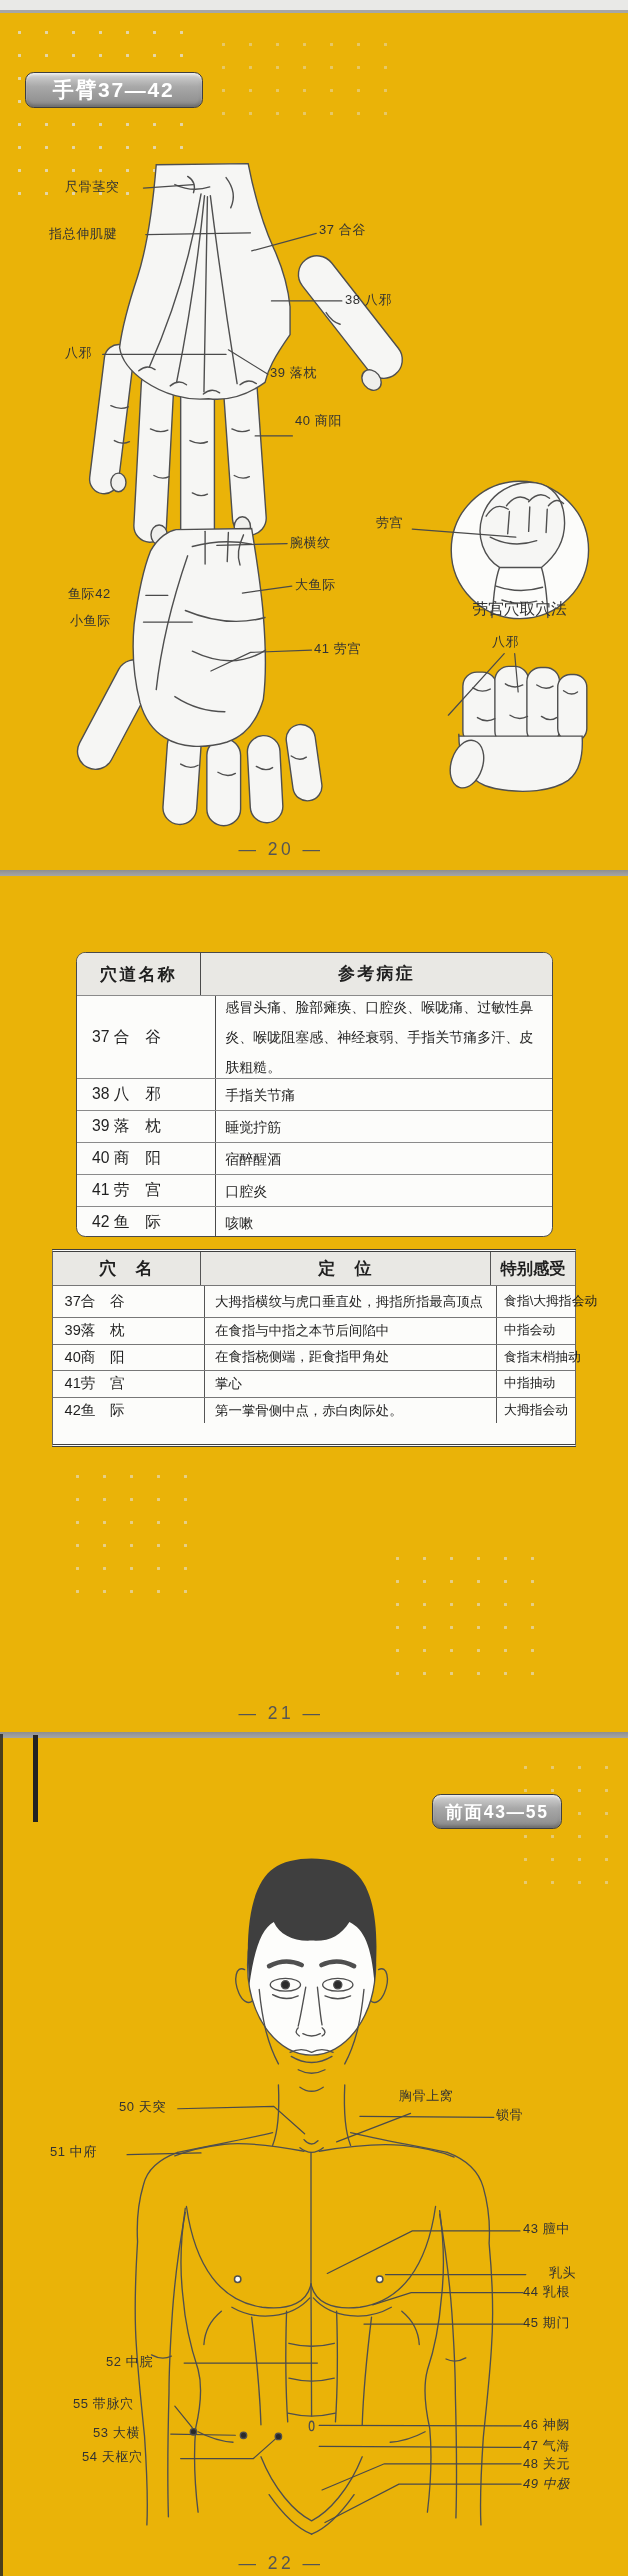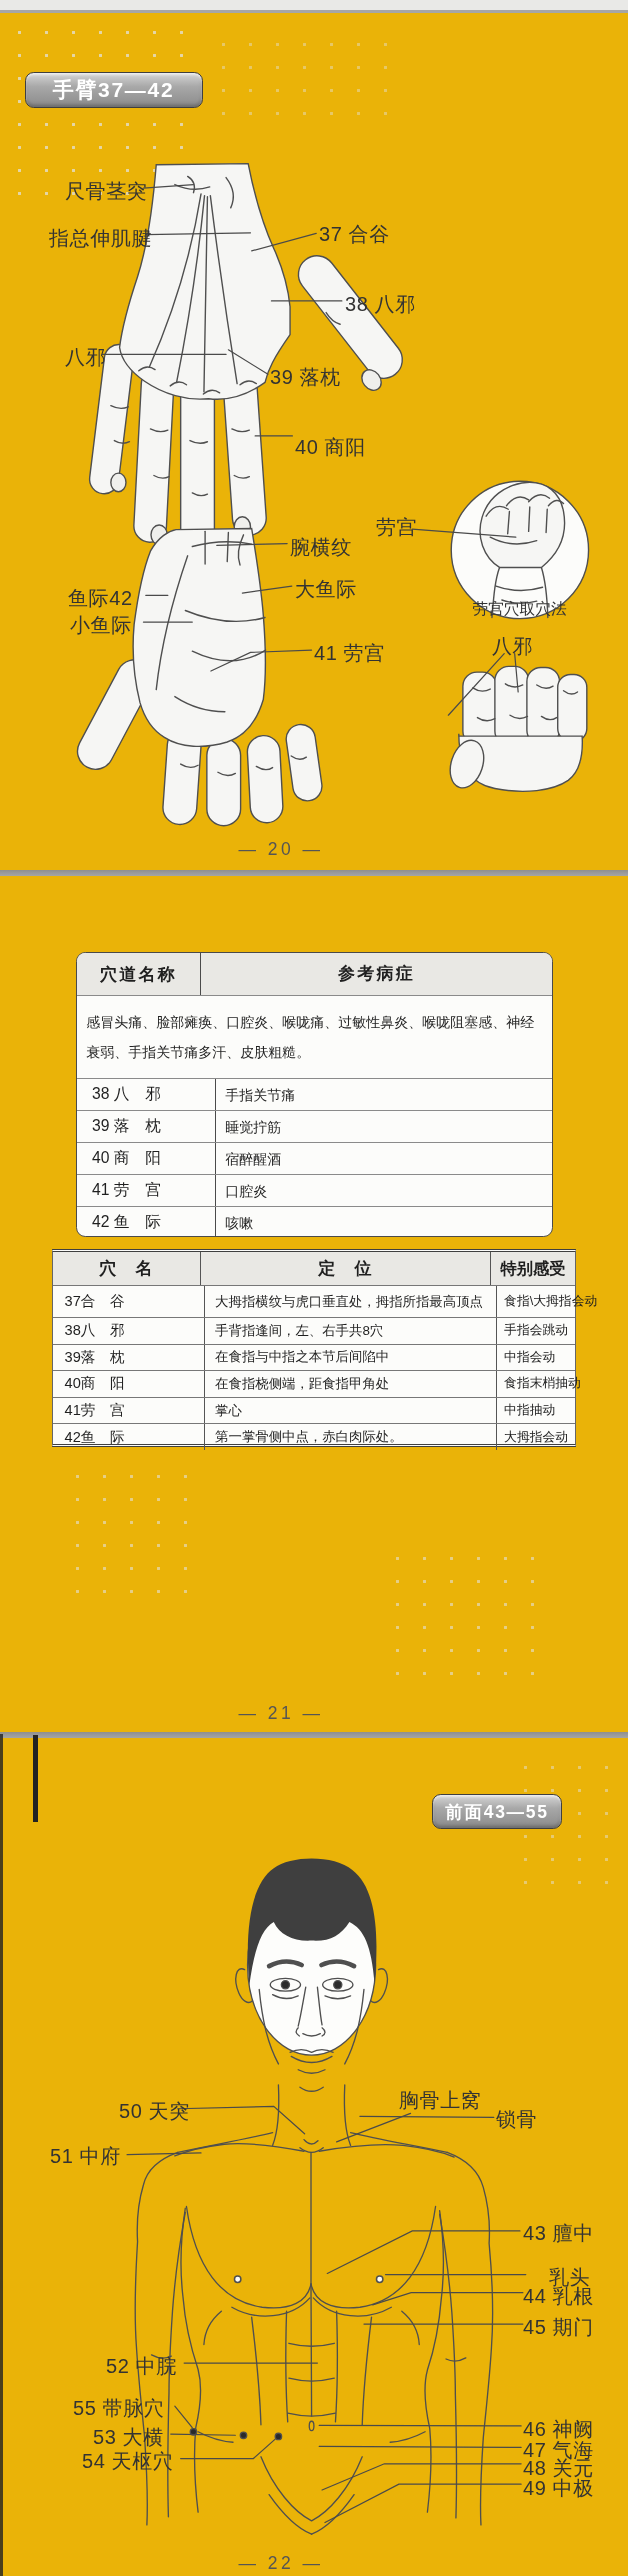--- a/index.html
+++ b/index.html
@@ -6,21 +6,21 @@
   .canvas{position:relative;width:629px;height:2576px;margin:10px auto;background:#eab308;
           font-family:"Liberation Sans","DejaVu Sans",sans-serif;color:#333;overflow:hidden;}
   .topbar{position:absolute;left:0;top:0;width:629px;height:2.9px;background:#a6a6a6;}
   .sep{position:absolute;left:0;width:629px;height:6.4px;background:linear-gradient(180deg,#8f8f8f,#a5a5a5);}
   .speck{position:absolute;background-image:radial-gradient(circle,#e3e1dc 1.4px,rgba(0,0,0,0) 1.7px);
          background-size:27px 23px;opacity:.75;pointer-events:none;}
   .badge{position:absolute;background:linear-gradient(180deg,#d6d6d6 0%,#a8a8a8 40%,#8b8b8b 100%);
          border:1.5px solid #3f3f3f;border-radius:8.7px;color:#fff;font-weight:bold;
          display:flex;align-items:center;justify-content:center;letter-spacing:1.7px;
          box-shadow:inset 0 1.7px 2.3px rgba(255,255,255,.65), inset 0 -2.3px 3.5px rgba(0,0,0,.25);}
-  .lbl{position:absolute;font-size:20px;color:#333;white-space:nowrap;line-height:1.1;letter-spacing:0.6px;}
+  .lbl{position:absolute;font-size:13px;color:#333;white-space:nowrap;line-height:1.1;letter-spacing:0.6px;}
   .pagenum{position:absolute;left:0;width:562px;text-align:center;font-size:17.5px;color:#555;letter-spacing:3.5px;}
   .cap{position:absolute;font-size:15.7px;color:#333;text-align:center;white-space:nowrap;}
   .title{position:absolute;font-size:27px;font-weight:bold;color:#2d2d2d;letter-spacing:4.7px;white-space:nowrap;}
   
   .t1{position:absolute;left:76px;top:942px;width:475px;height:283px;background:#fcfcfa;
       border:1.5px solid #4a4a4a;border-radius:9.3px;overflow:hidden;}
   .t1row{display:flex;border-top:0.9px solid #8a8a8a;}
   .t1row.hdr{border-top:none;background:#e9e8e4;height:42px;}
   .t1 .c1{width:123px;flex:0 0 123px;border-right:1.2px solid #4a4a4a;display:flex;align-items:center;
           padding-left:15px;font-size:15.7px;color:#1f1f1f;}
@@ -175,21 +175,21 @@
       <path d="M884,1106 L890,1172"></path>
     </g>
   </svg>
 
   <div class="lbl" style="left:65px;top:170px;">尺骨茎突</div>
   <div class="lbl" style="left:49px;top:217px;">指总伸肌腱</div>
   <div class="lbl" style="left:319px;top:213px;">37 合谷</div>
   <div class="lbl" style="left:345px;top:283px;">38 八邪</div>
   <div class="lbl" style="left:65px;top:336px;">八邪</div>
   <div class="lbl" style="left:270px;top:356px;">39 落枕</div>
-  <div class="lbl" style="left:295px;top:426px;">40 商阳</div>
+  <div class="lbl" style="left:295px;top:404px;">40 商阳</div>
 
   <div class="lbl" style="left:290px;top:526px;">腕横纹</div>
   <div class="lbl" style="left:295px;top:568px;">大鱼际</div>
   <div class="lbl" style="left:68px;top:577px;">鱼际42</div>
   <div class="lbl" style="left:70px;top:604px;">小鱼际</div>
   <div class="lbl" style="left:314px;top:632px;">41 劳宫</div>
 
   <div class="lbl" style="left:376px;top:506px;">劳宫</div>
   <div class="cap" style="left:451px;top:589px;width:137px;">劳宫穴取穴法</div>
   <div class="lbl" style="left:492px;top:625px;">八邪</div>
@@ -197,20 +197,21 @@
   <div class="pagenum" style="top:829px;">— 20 —</div>
 
   <div class="sep" style="top:860px;"></div>
 
   <div class="t1">
     <div class="t1row hdr">
       <div class="c1">穴道名称</div>
       <div class="c2">参考病症</div>
     </div>
     <div class="t1row rh140">
+      <div class="c1">37 合　谷</div>
       <div class="c2">感冒头痛、脸部瘫痪、口腔炎、喉咙痛、过敏性鼻炎、喉咙阻塞感、神经衰弱、手指关节痛多汗、皮肤粗糙。</div>
     </div>
     <div class="t1row rh54">
       <div class="c1">38 八　邪</div>
       <div class="c2">手指关节痛</div>
     </div>
     <div class="t1row rh54">
       <div class="c1">39 落　枕</div>
       <div class="c2">睡觉拧筋</div>
     </div>
@@ -231,25 +232,20 @@
   <div class="t2">
     <div class="t2row hdr">
       <div class="c1">穴　名</div>
       <div class="c2">定　位</div>
       <div class="c3">特别感受</div>
     </div>
     <div class="t2row rh54b">
       <div class="c1">37合　谷</div>
       <div class="c2">大拇指横纹与虎口垂直处，拇指所指最高顶点</div>
       <div class="c3">食指\大拇指会动</div>
-    </div>
-    <div class="t2row rh44">
-      <div class="c1">38八　邪</div>
-      <div class="c2">手背指逢间，左、右手共8穴</div>
-      <div class="c3">手指会跳动</div>
     </div>
     <div class="t2row rh44">
       <div class="c1">39落　枕</div>
       <div class="c2">在食指与中指之本节后间陷中</div>
       <div class="c3">中指会动</div>
     </div>
     <div class="t2row rh44">
       <div class="c1">40商　阳</div>
       <div class="c2">在食指桡侧端，距食指甲角处</div>
       <div class="c3">食指末梢抽动</div>
@@ -385,17 +381,17 @@
   <div class="lbl" style="left:549px;top:2256px;">乳头</div>
   <div class="lbl" style="left:523px;top:2275px;">44 乳根</div>
   <div class="lbl" style="left:523px;top:2306px;">45 期门</div>
   <div class="lbl" style="left:106px;top:2345px;">52 中脘</div>
   <div class="lbl" style="left:73px;top:2387px;">55 带脉穴</div>
   <div class="lbl" style="left:93px;top:2416px;">53 大横</div>
   <div class="lbl" style="left:82px;top:2440px;">54 天枢穴</div>
   <div class="lbl" style="left:523px;top:2408px;">46 神阙</div>
   <div class="lbl" style="left:523px;top:2429px;">47 气海</div>
   <div class="lbl" style="left:523px;top:2447px;">48 关元</div>
-  <div class="lbl" style="left:523px;top:2467px;">49 中极</div>
+  <div class="lbl" style="left:523px;top:2467px;font-style:italic;">49 中极</div>
 
   <div class="pagenum" style="top:2543px;">— 22 —</div>
 </div>
 
 
 </body></html>

